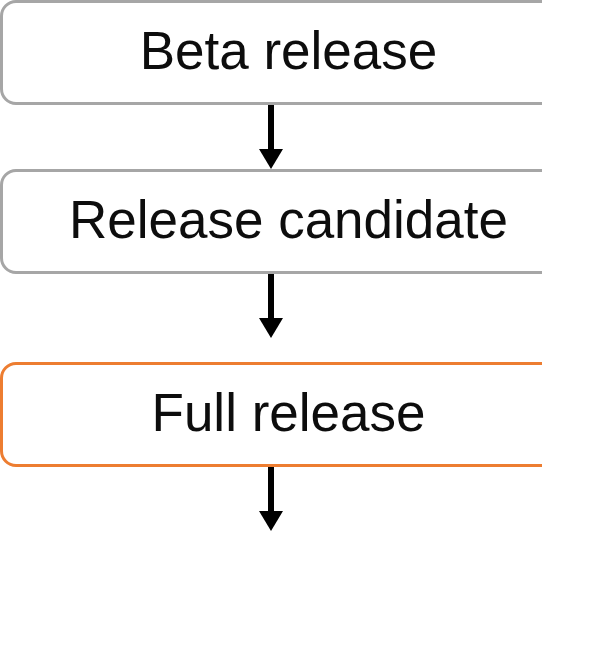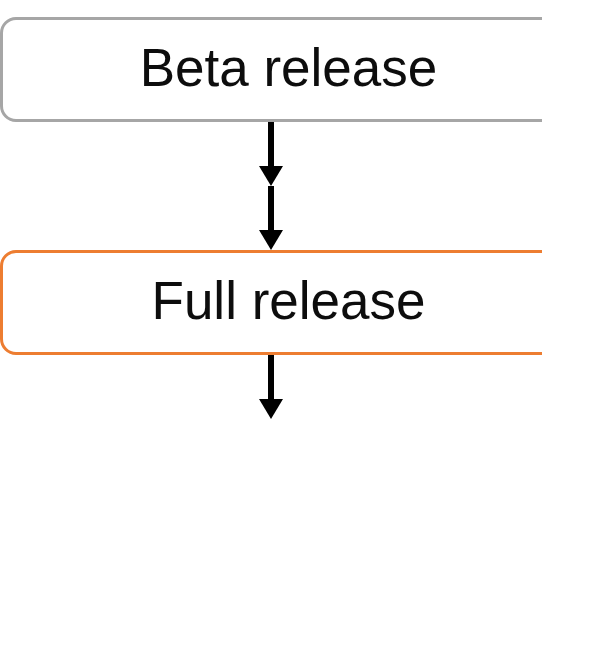--- a/index.html
+++ b/index.html
@@ -4,21 +4,20 @@
 <style>
   html, body {
     margin: 0;
     padding: 0;
     background: #ffffff;
   }
   .canvas {
     width: 542px;
     height: 652px;
     box-sizing: border-box;
-    padding-top: 17px;
     font-family: "Liberation Sans", sans-serif;
     background: #ffffff;
     overflow: hidden;
   }
   .node {
     width: 577px;
     height: 105px;
     margin: 0 auto;
     box-sizing: border-box;
     border: 3px solid #A6A6A6;
@@ -62,27 +61,30 @@
 
   <div class="node" style="border-color: rgb(166, 166, 166);">
     <span class="node-label">Beta release</span>
   </div>
 
   <div class="arrow">
     <div class="arrow-stem" style="background-color: rgb(0, 0, 0);"></div>
     <div class="arrow-head" style="border-top-color: rgb(0, 0, 0);"></div>
   </div>
 
+  <div class="node" style="border-color: rgb(166, 166, 166);">
+    <span class="node-label">Release candidate</span>
+  </div>
 
   <div class="arrow">
     <div class="arrow-stem" style="background-color: rgb(0, 0, 0);"></div>
     <div class="arrow-head" style="border-top-color: rgb(0, 0, 0);"></div>
   </div>
 
-  <div class="node" style="border-color: rgb(237, 125, 49);">
+  <div class="node" style="border-color: rgb(237, 125, 49); margin-top: 24px;">
     <span class="node-label">Full release</span>
   </div>
 
   <div class="arrow">
     <div class="arrow-stem" style="background-color: rgb(0, 0, 0);"></div>
     <div class="arrow-head" style="border-top-color: rgb(0, 0, 0);"></div>
   </div>
 
 
 </div>

